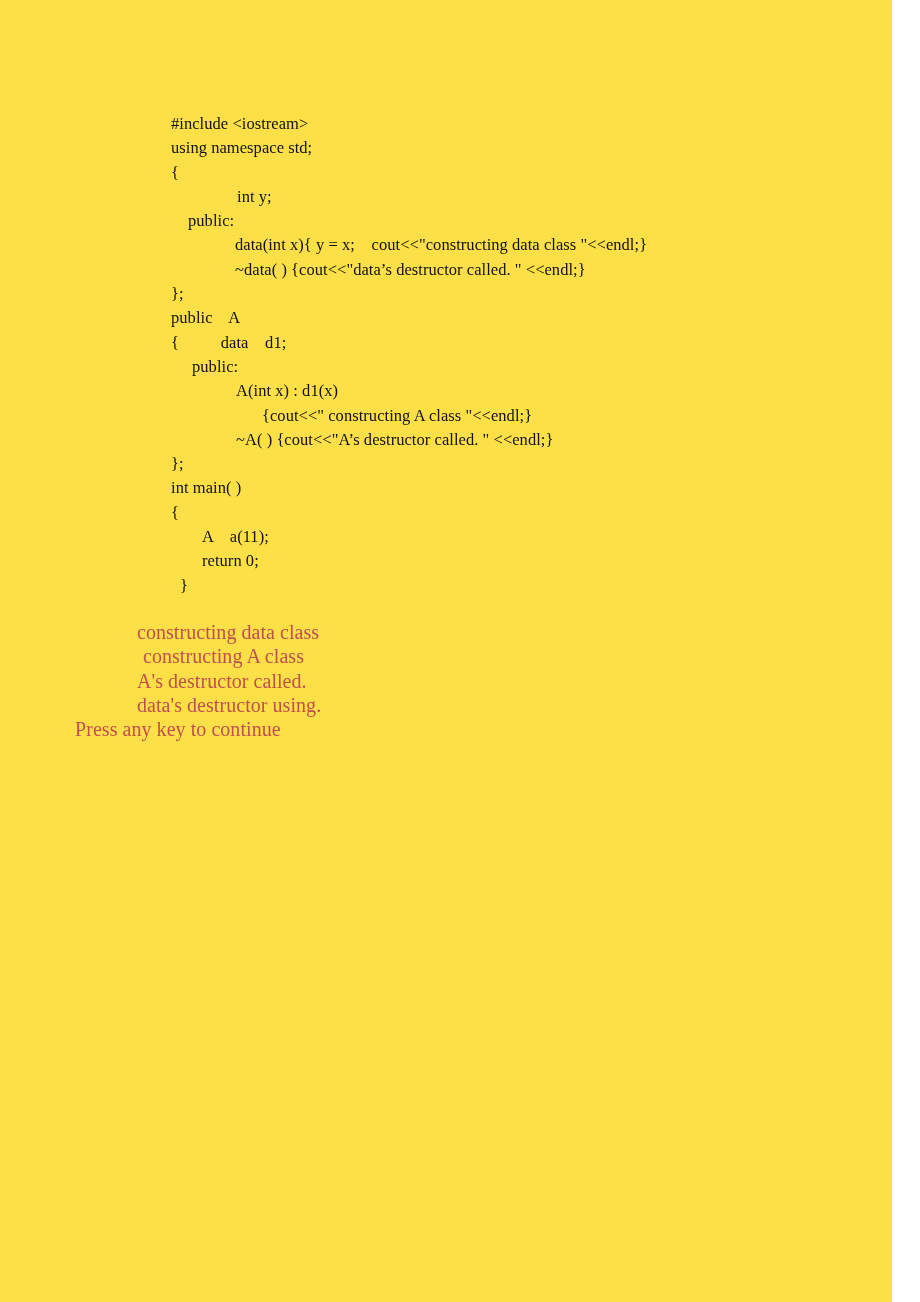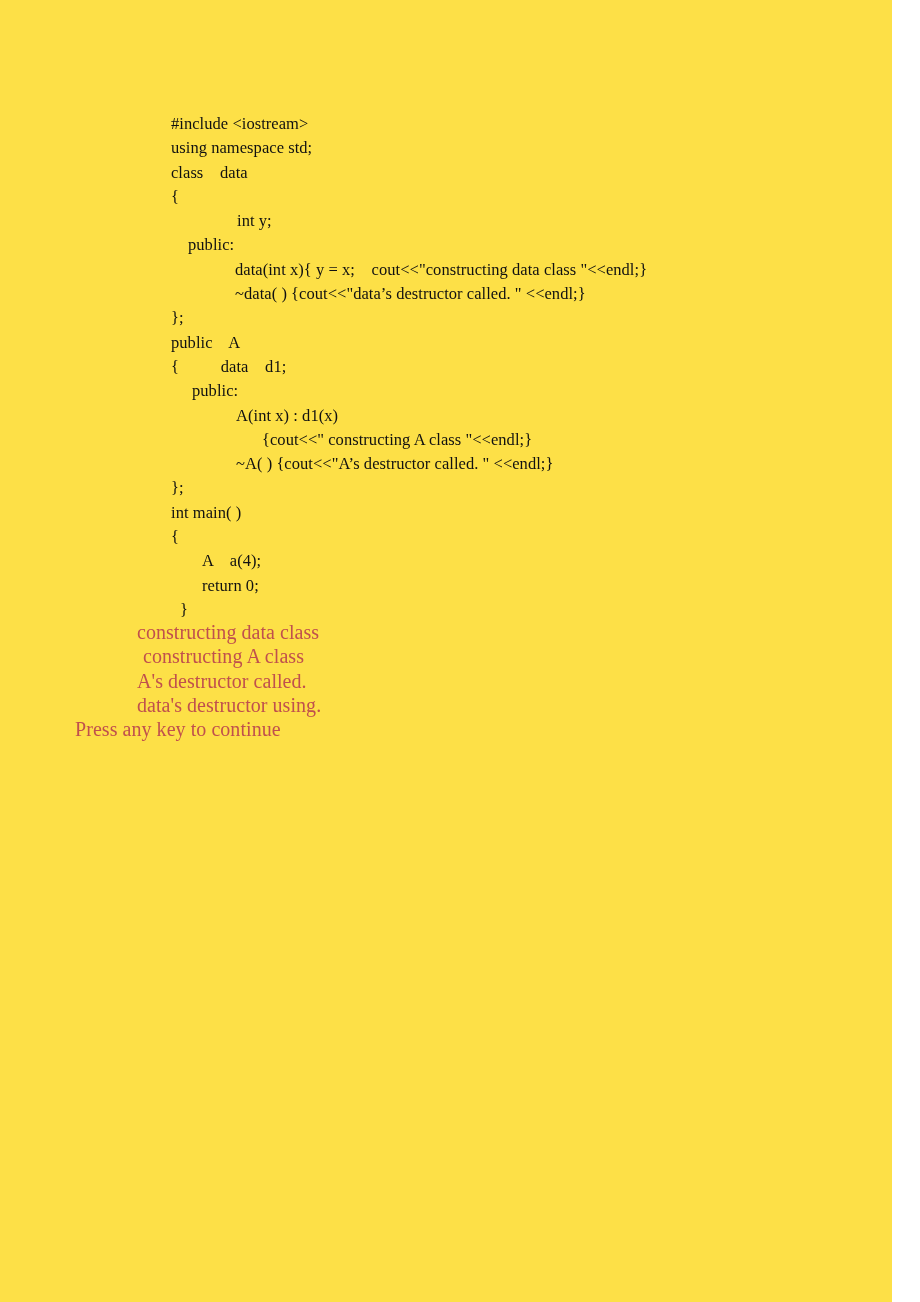--- a/index.html
+++ b/index.html
@@ -59,37 +59,36 @@
   }
 </style>
 </head>
 <body>
 
 <div id="page">
 
   <div id="code-listing">
       <div class="code-line" style="padding-left: 171px; color: rgb(17, 17, 17);">#include &lt;iostream&gt;</div>
       <div class="code-line" style="padding-left: 171px; color: rgb(17, 17, 17);">using namespace std;</div>
-      <div class="code-line" style="padding-left: 171px; color: rgb(17, 17, 17);">class    data</div>
       <div class="code-line" style="padding-left: 171px; color: rgb(17, 17, 17);">{</div>
       <div class="code-line" style="padding-left: 237px; color: rgb(17, 17, 17);">int y;</div>
       <div class="code-line" style="padding-left: 188px; color: rgb(17, 17, 17);">public:</div>
       <div class="code-line" style="padding-left: 235px; color: rgb(17, 17, 17);">data(int x){ y = x;    cout&lt;&lt;"constructing data class "&lt;&lt;endl;}</div>
       <div class="code-line" style="padding-left: 235px; color: rgb(17, 17, 17);">~data( ) {cout&lt;&lt;"data’s destructor called. " &lt;&lt;endl;}</div>
       <div class="code-line" style="padding-left: 171px; color: rgb(17, 17, 17);">};</div>
       <div class="code-line" style="padding-left: 171px; color: rgb(17, 17, 17);">public    A</div>
       <div class="code-line" style="padding-left: 171px; color: rgb(17, 17, 17);">{          data    d1;</div>
       <div class="code-line" style="padding-left: 192px; color: rgb(17, 17, 17);">public:</div>
       <div class="code-line" style="padding-left: 236px; color: rgb(17, 17, 17);">A(int x) : d1(x)</div>
       <div class="code-line" style="padding-left: 262px; color: rgb(17, 17, 17);">{cout&lt;&lt;" constructing A class "&lt;&lt;endl;}</div>
       <div class="code-line" style="padding-left: 236px; color: rgb(17, 17, 17);">~A( ) {cout&lt;&lt;"A’s destructor called. " &lt;&lt;endl;}</div>
       <div class="code-line" style="padding-left: 171px; color: rgb(17, 17, 17);">};</div>
       <div class="code-line" style="padding-left: 171px; color: rgb(17, 17, 17); font-family: Liberation Serif, serif;">int main( )</div>
       <div class="code-line" style="padding-left: 171px; color: rgb(17, 17, 17);">{</div>
-      <div class="code-line" style="padding-left: 202px; color: rgb(17, 17, 17);">A    a(4);</div>
+      <div class="code-line" style="padding-left: 202px; color: rgb(17, 17, 17);">A    a(11);</div>
       <div class="code-line" style="padding-left: 202px; color: rgb(17, 17, 17);">return 0;</div>
       <div class="code-line" style="padding-left: 180px; color: rgb(17, 17, 17);">}</div>
     </div>
 
   <div id="program-output">
       <div class="output-line" style="padding-left: 137px; color: rgb(192, 80, 77);">constructing data class</div>
       <div class="output-line" style="padding-left: 143px; color: rgb(192, 80, 77);">constructing A class</div>
       <div class="output-line" style="padding-left: 137px; color: rgb(192, 80, 77);">A's destructor called.</div>
       <div class="output-line" style="padding-left: 137px; color: rgb(192, 80, 77);">data's destructor using.</div>
       <div class="output-line" style="padding-left: 75px; color: rgb(192, 80, 77);">Press any key to continue</div>

